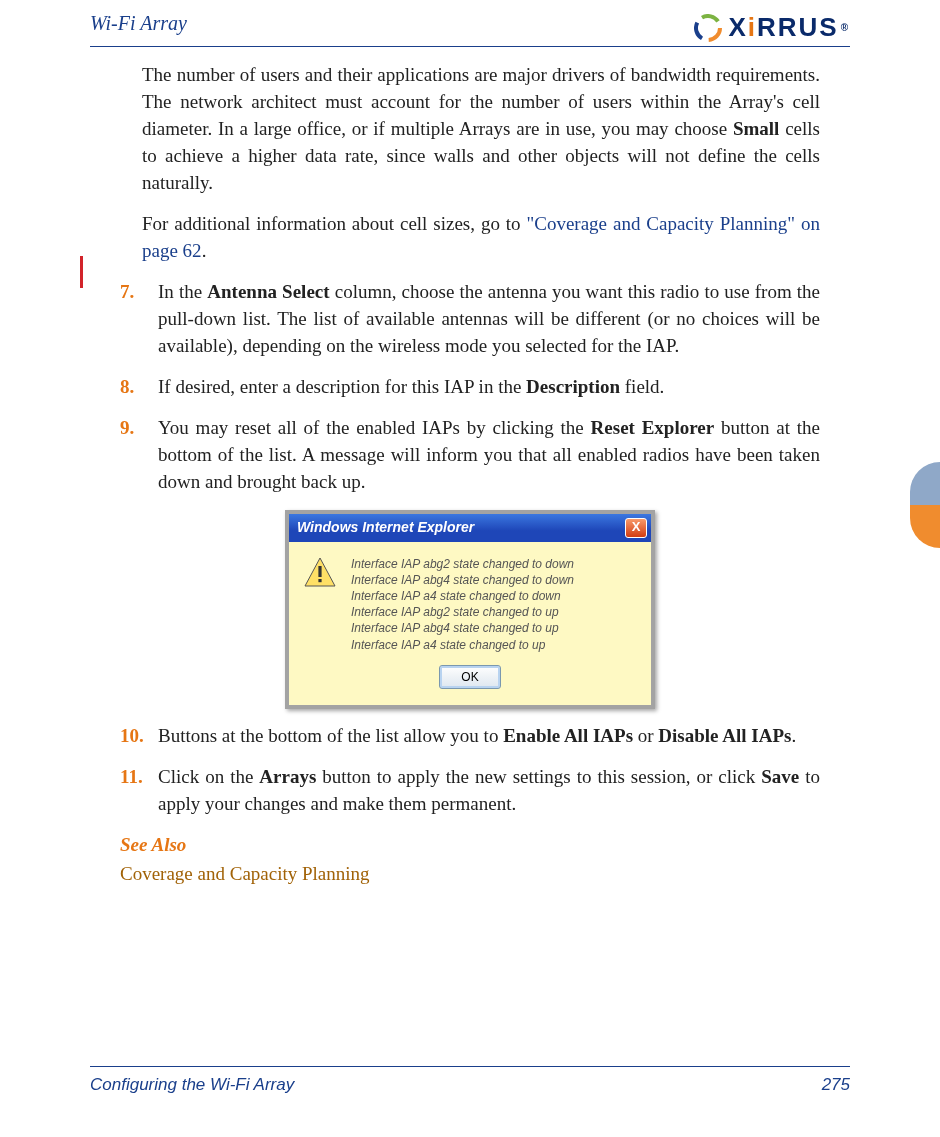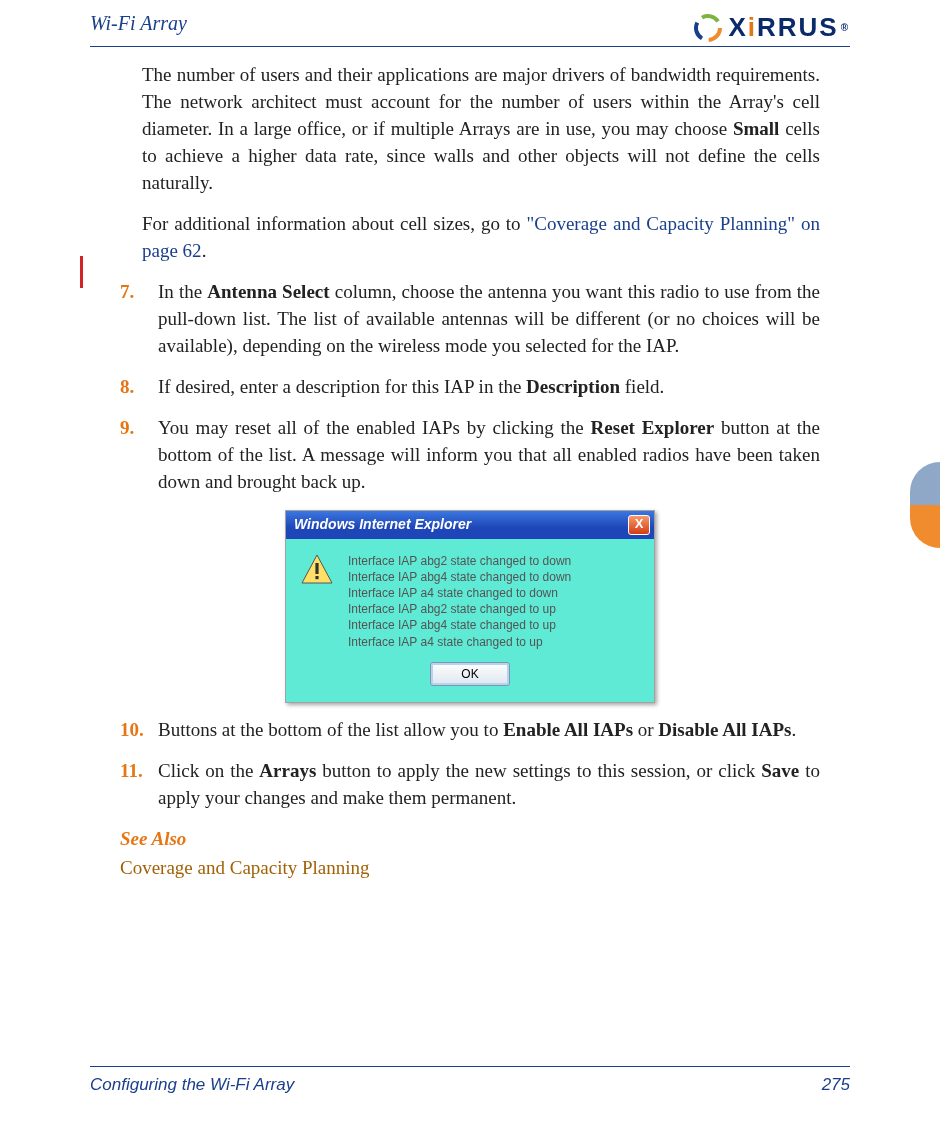--- a/index.html
+++ b/index.html
@@ -113,22 +113,22 @@
   .link { color: #1a3f8b; }
   b { font-weight: bold; }
 
   .dialog-wrap {
     display: flex;
     justify-content: center;
     margin: 6px 0 14px 0;
   }
   .dialog {
     width: 370px;
-    border: 1px solid #a3a3a3;
-    background: #5eead4;
+    border: 4px solid #a3a3a3;
+    background: #fef9c3;
     font-family: Tahoma, Verdana, sans-serif;
     font-size: 12px;
     box-shadow: 2px 2px 4px rgba(0,0,0,.35);
   }
   .titlebar {
     height: 28px;
     background: linear-gradient(to bottom, #3b77e0 0%, #1e46b8 60%, #1e46b8 100%);
     display: flex;
     align-items: center;
     justify-content: space-between;
@@ -157,27 +157,28 @@
     align-items: flex-start;
   }
   .warn-icon {
     width: 34px; height: 34px;
     flex: 0 0 34px;
   }
   .dlg-lines {
     color: #555;
     font-size: 12px;
     line-height: 1.35;
+    font-style: italic;
   }
   .dlg-btnrow {
     text-align: center;
     padding: 6px 0 16px 0;
   }
   .okbtn {
-    width: 80px; height: 24px;
+    width: 62px; height: 24px;
     border: 1px solid #7a98af;
     border-radius: 3px;
     background: linear-gradient(to bottom, #fff 0%, #eef2f6 50%, #dde7f0 100%);
     font-family: Tahoma, sans-serif;
     font-size: 12px;
     box-shadow: 0 0 0 2px #b8d3f0 inset;
   }
 
   .see-also-h {
     color: #e67614;

